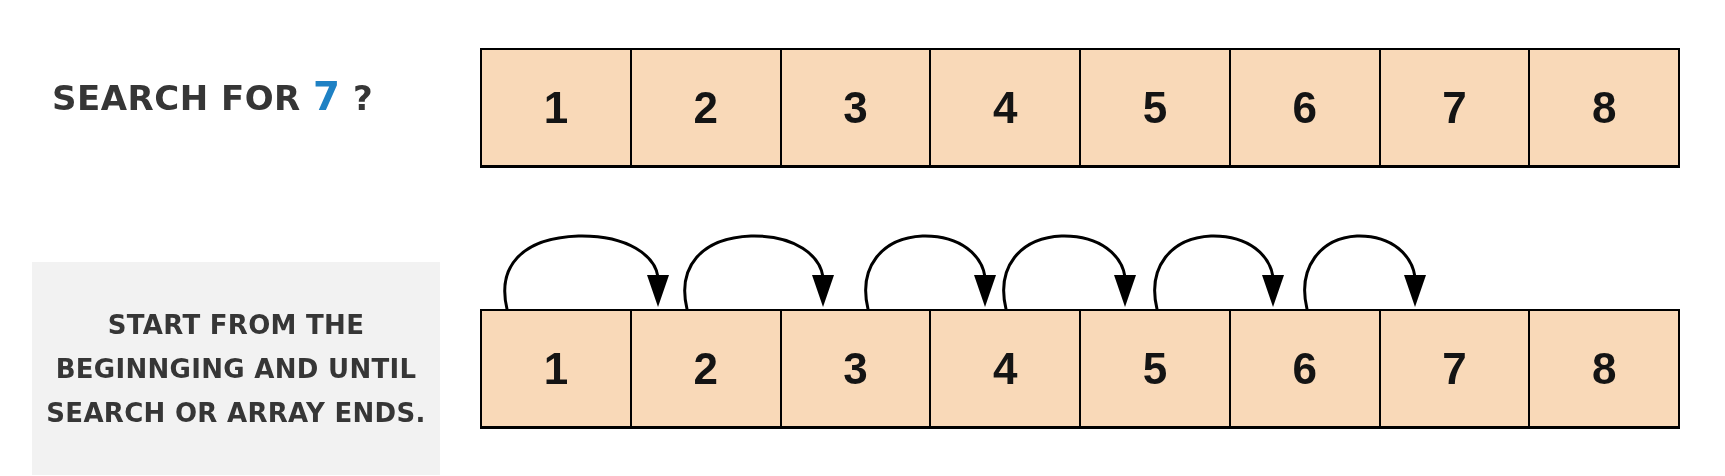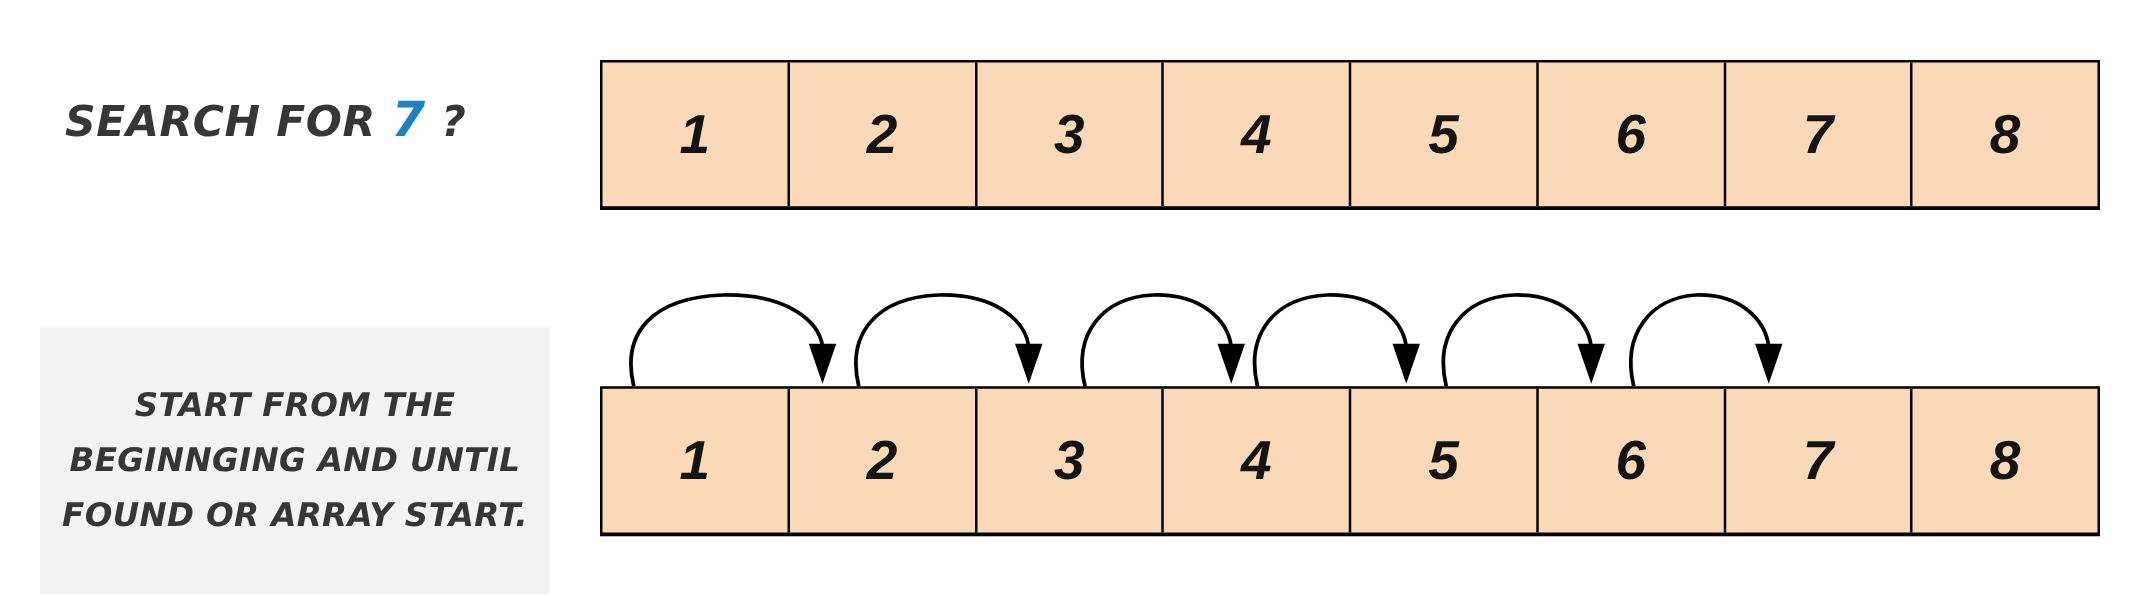--- a/index.html
+++ b/index.html
@@ -7,21 +7,20 @@
     padding: 0;
     background: #ffffff;
   }
   .canvas {
     position: relative;
     width: 1725px;
     height: 476px;
     background: var(--page-bg, #ffffff);
     overflow: hidden;
     font-family: "DejaVu Sans", sans-serif;
-    font-style: italic;
   }
 
   
   .search-label {
     position: absolute;
     left: 52px;
     top: 74px;
     font-size: 34px;
     font-weight: bold;
     color: var(--text, #363636);
@@ -132,21 +131,21 @@
       </g>
       <g>
         <path d="M 1307 309 C 1297 267 1321 238 1357 236 C 1392.64 235 1412 256 1415 277" fill="none" stroke="#000000" stroke-width="3" stroke-linecap="round"></path>
         <polygon points="1404,275 1426,275 1415,307" fill="#000000"></polygon>
       </g>
     </svg>
 
   <div class="note-box">
       <div class="note-line"><span>START FROM THE</span></div>
       <div class="note-line"><span>BEGINNGING AND UNTIL</span></div>
-      <div class="note-line"><span>FOUND OR ARRAY START.</span></div>
+      <div class="note-line"><span>SEARCH OR ARRAY ENDS.</span></div>
     </div>
 
   <div class="array array-bottom">
       <div class="cell">1</div>
       <div class="cell">2</div>
       <div class="cell">3</div>
       <div class="cell">4</div>
       <div class="cell">5</div>
       <div class="cell">6</div>
       <div class="cell">7</div>

